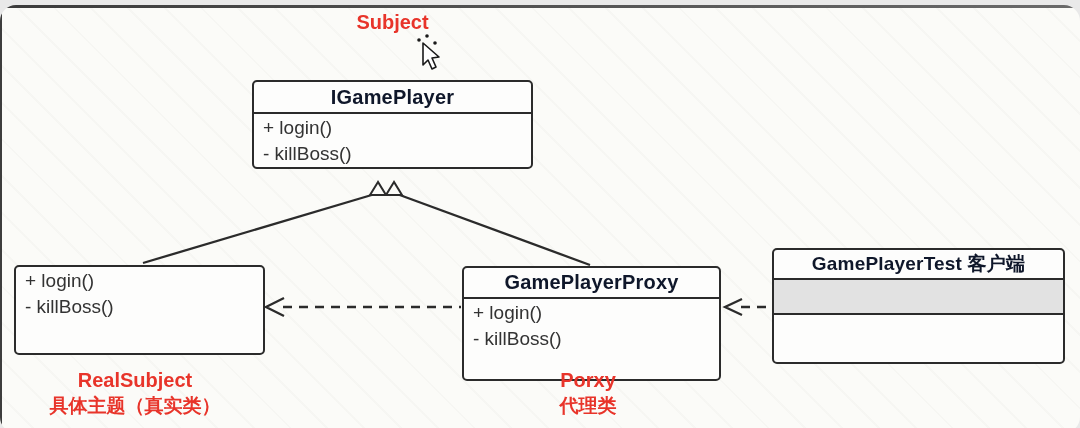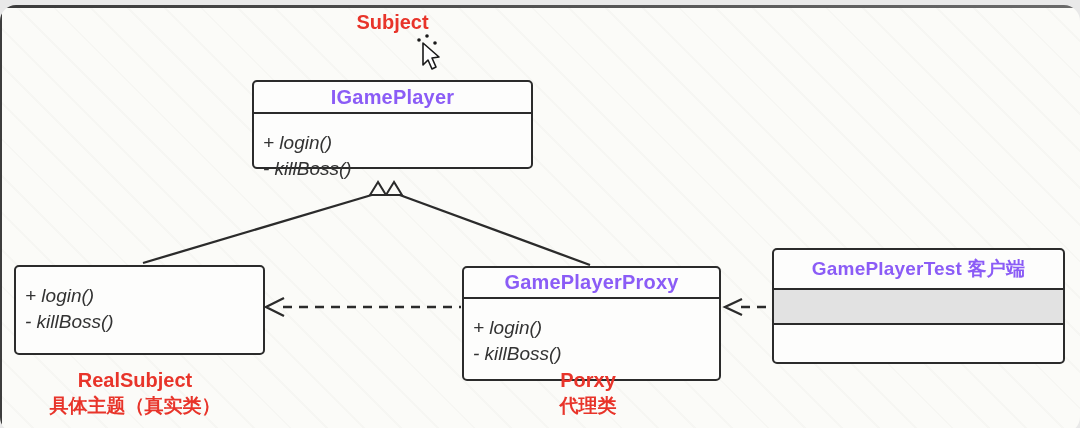--- a/index.html
+++ b/index.html
@@ -32,29 +32,28 @@
     box-sizing:border-box;
     border:2.5px solid #2b2b2b;
     border-radius:5px;
     background:#fdfdfc;
     box-shadow:0 0 0 1px rgba(255,255,255,.6) inset;
   }
   .uml-class .hdr{
     box-sizing:border-box;
     font-weight:bold;
     font-size:20px;
-    color:#8b5cf6;
+    color:#0f172a;
     text-align:center;
     border-bottom:2.5px solid #2b2b2b;
     display:flex;align-items:center;justify-content:center;
     letter-spacing:.2px;
   }
   .uml-class .methods{
-    padding:16px 9px 0 9px;
-    font-style:italic;
+    padding:1px 9px 0 9px;
   }
   .uml-class .method{
     font-size:19px;
     color:#333;
     line-height:26px;
     white-space:nowrap;
   }
   .band{
     box-sizing:border-box;
   }
@@ -106,21 +105,21 @@
 
   <div class="uml-class" style="left:462px;top:261px;width:259px;height:115px;">
     <div class="hdr" style="height:31px;">GamePlayerProxy</div>
     <div class="methods">
       <div class="method">+ login()</div>
       <div class="method">- killBoss()</div>
     </div>
   </div>
 
   <div class="uml-class" style="left:772px;top:243px;width:293px;height:116px;">
-    <div class="hdr" style="height:40px;font-size:19px;">GamePlayerTest 客户端</div>
+    <div class="hdr" style="height:30px;font-size:19px;">GamePlayerTest 客户端</div>
     <div class="band" style="height:35px;background:#e2e2e2;border-bottom:2.5px solid #2b2b2b;"></div>
   </div>
 
   <div class="ann" style="left:457px;top:362px;width:262px;">
     <div class="t1">Porxy</div>
     <div class="t2">代理类</div>
   </div>
 
   <div class="ann" style="left:0px;top:362px;width:270px;">
     <div class="t1">RealSubject</div>

